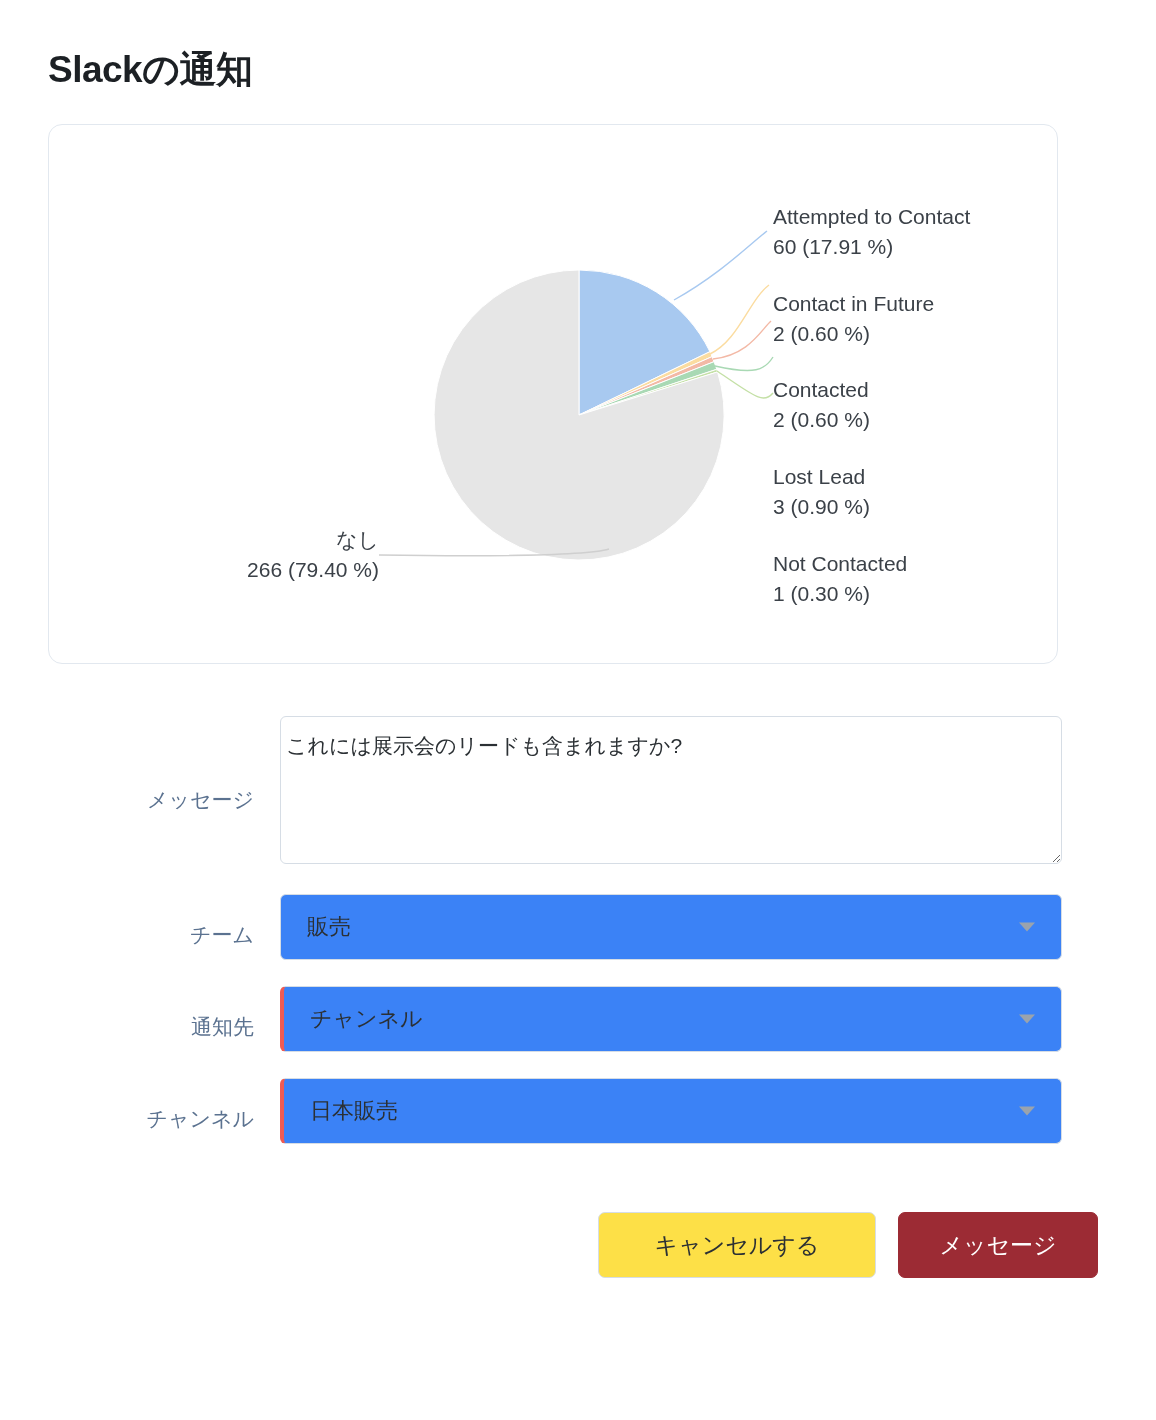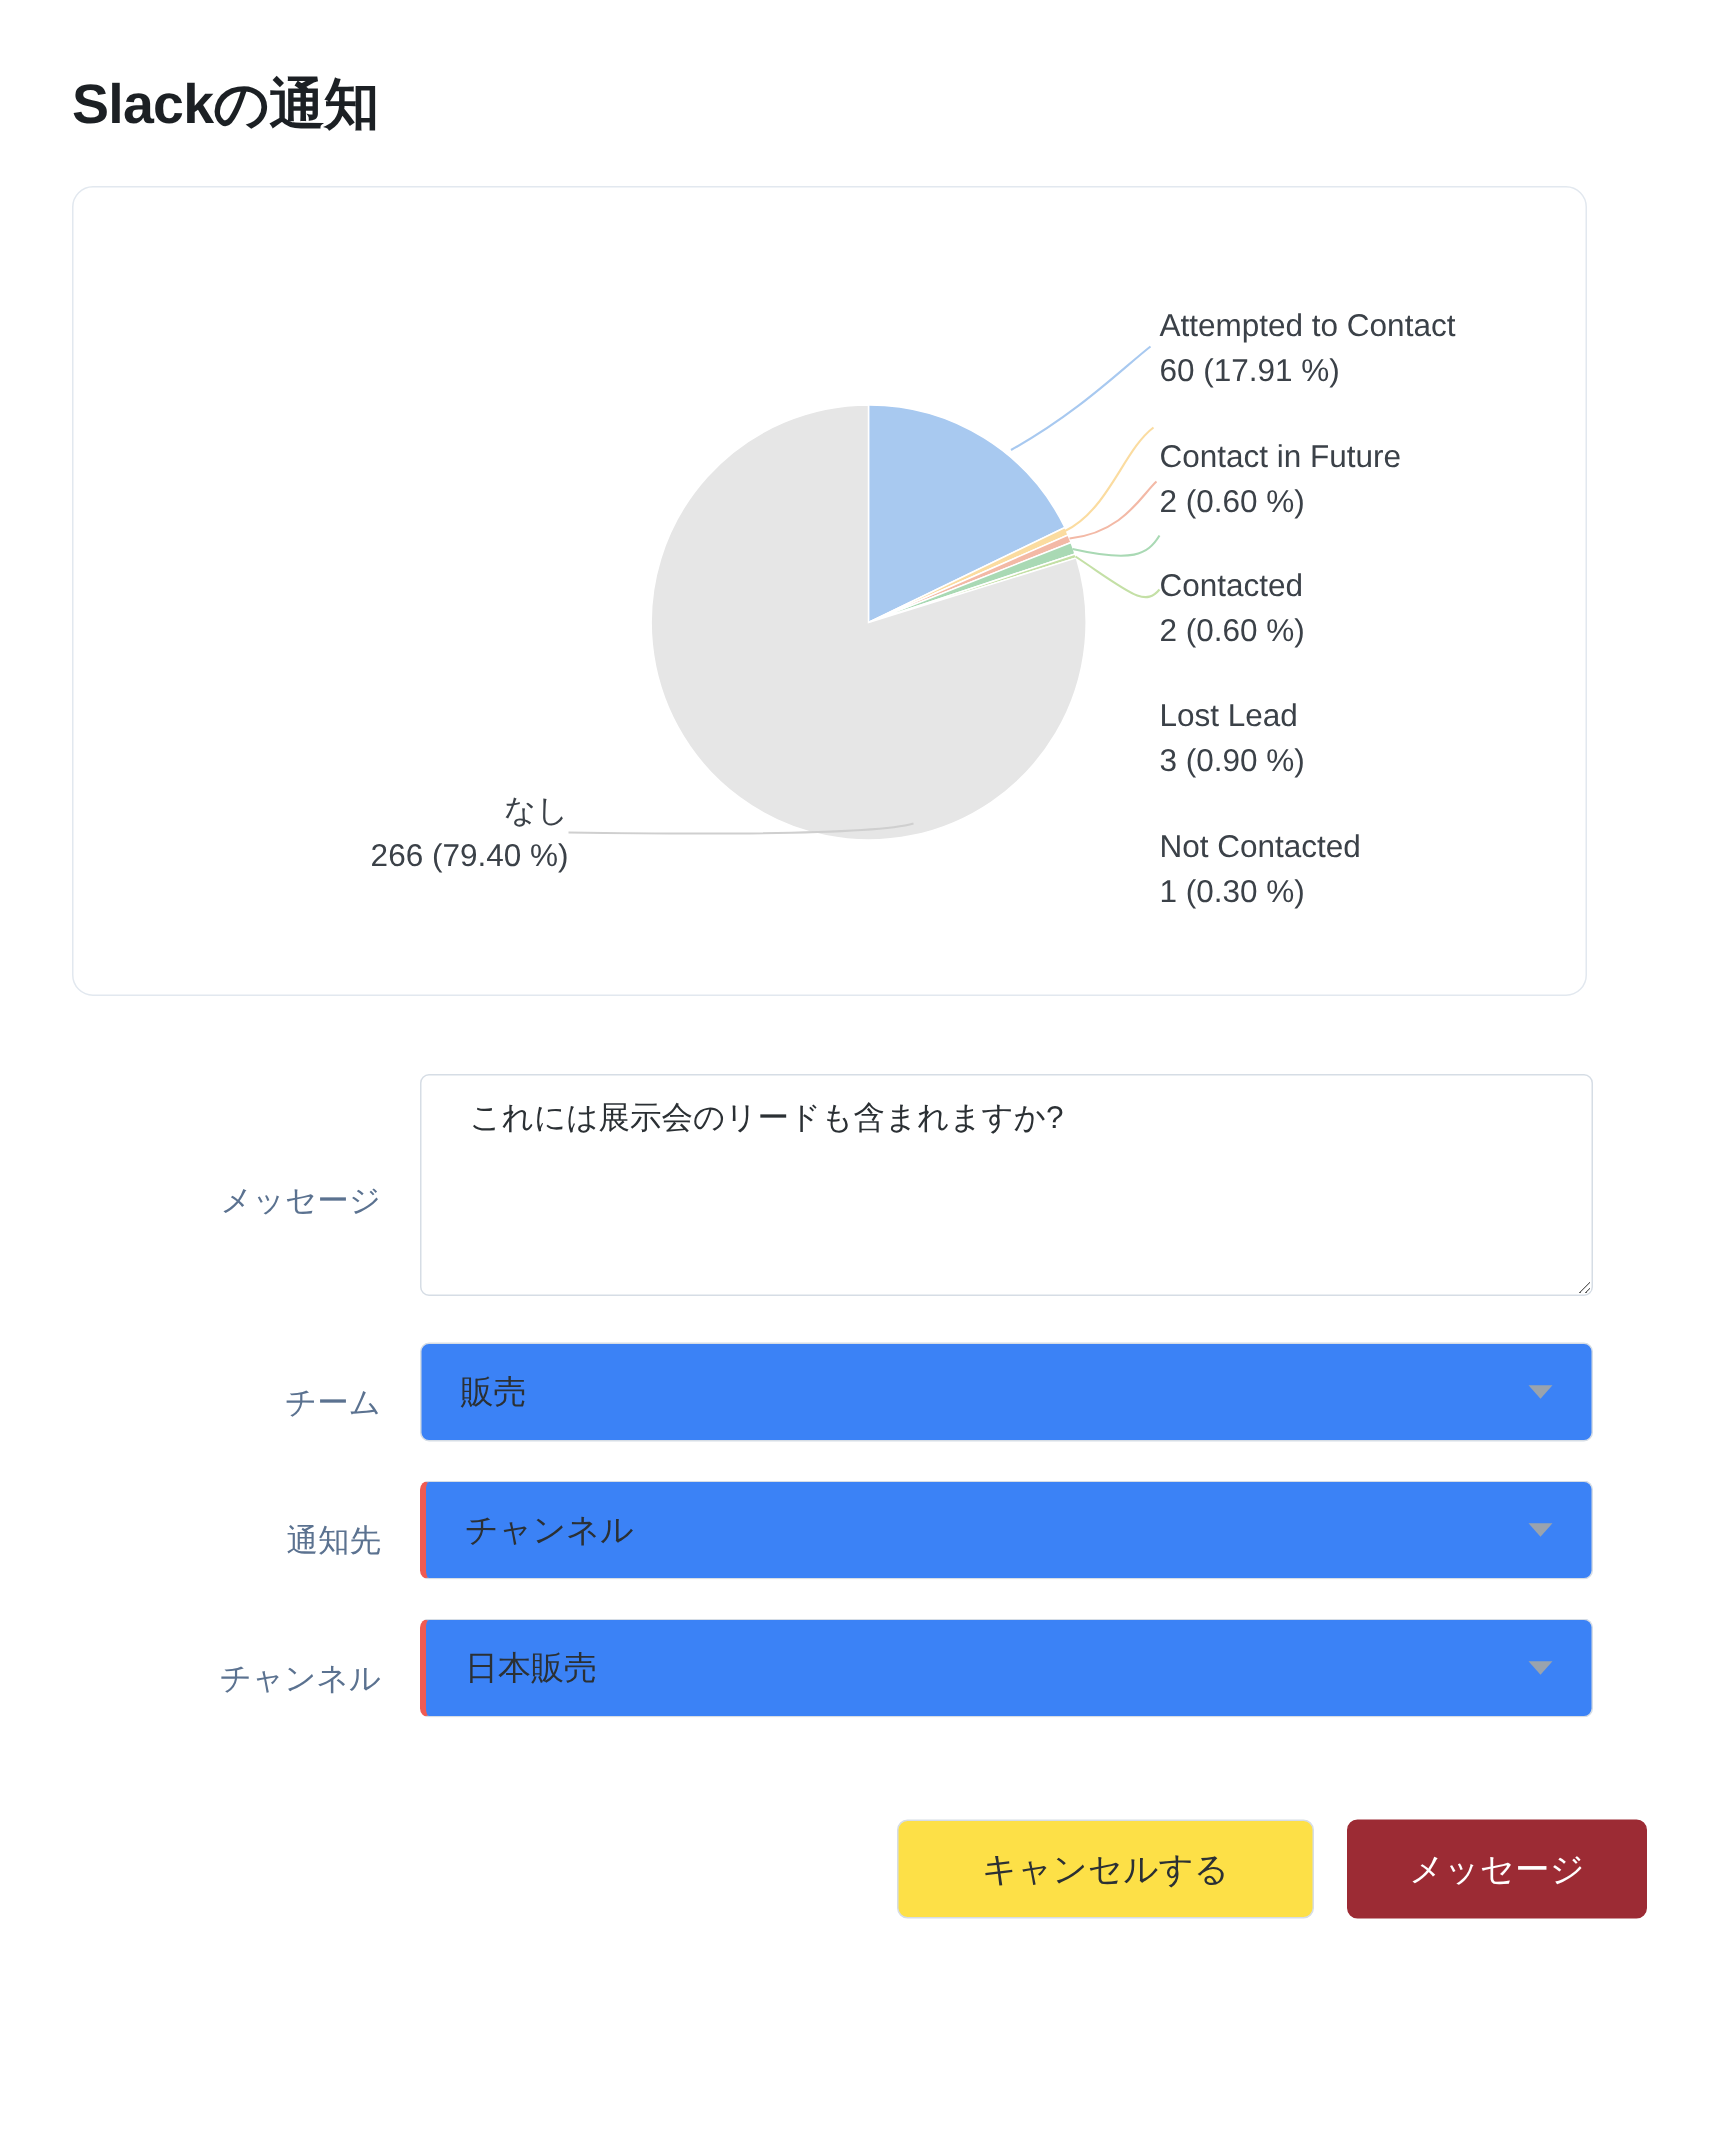--- a/index.html
+++ b/index.html
@@ -80,21 +80,21 @@
   .field-wrap {
     position: relative;
     width: 782px;
   }
   textarea.msg {
     width: 782px;
     height: 148px;
     box-sizing: border-box;
     border: 1px solid #d6dde5;
     border-radius: 6px;
-    padding: 14px 32px;
+    padding: 14px 5px;
     font-size: 21px;
     font-family: "Liberation Sans", sans-serif;
     color: #2b3034;
     resize: vertical;
     outline: none;
     line-height: 1.45;
     background: #fff;
   }
   .select-box {
     position: relative;

